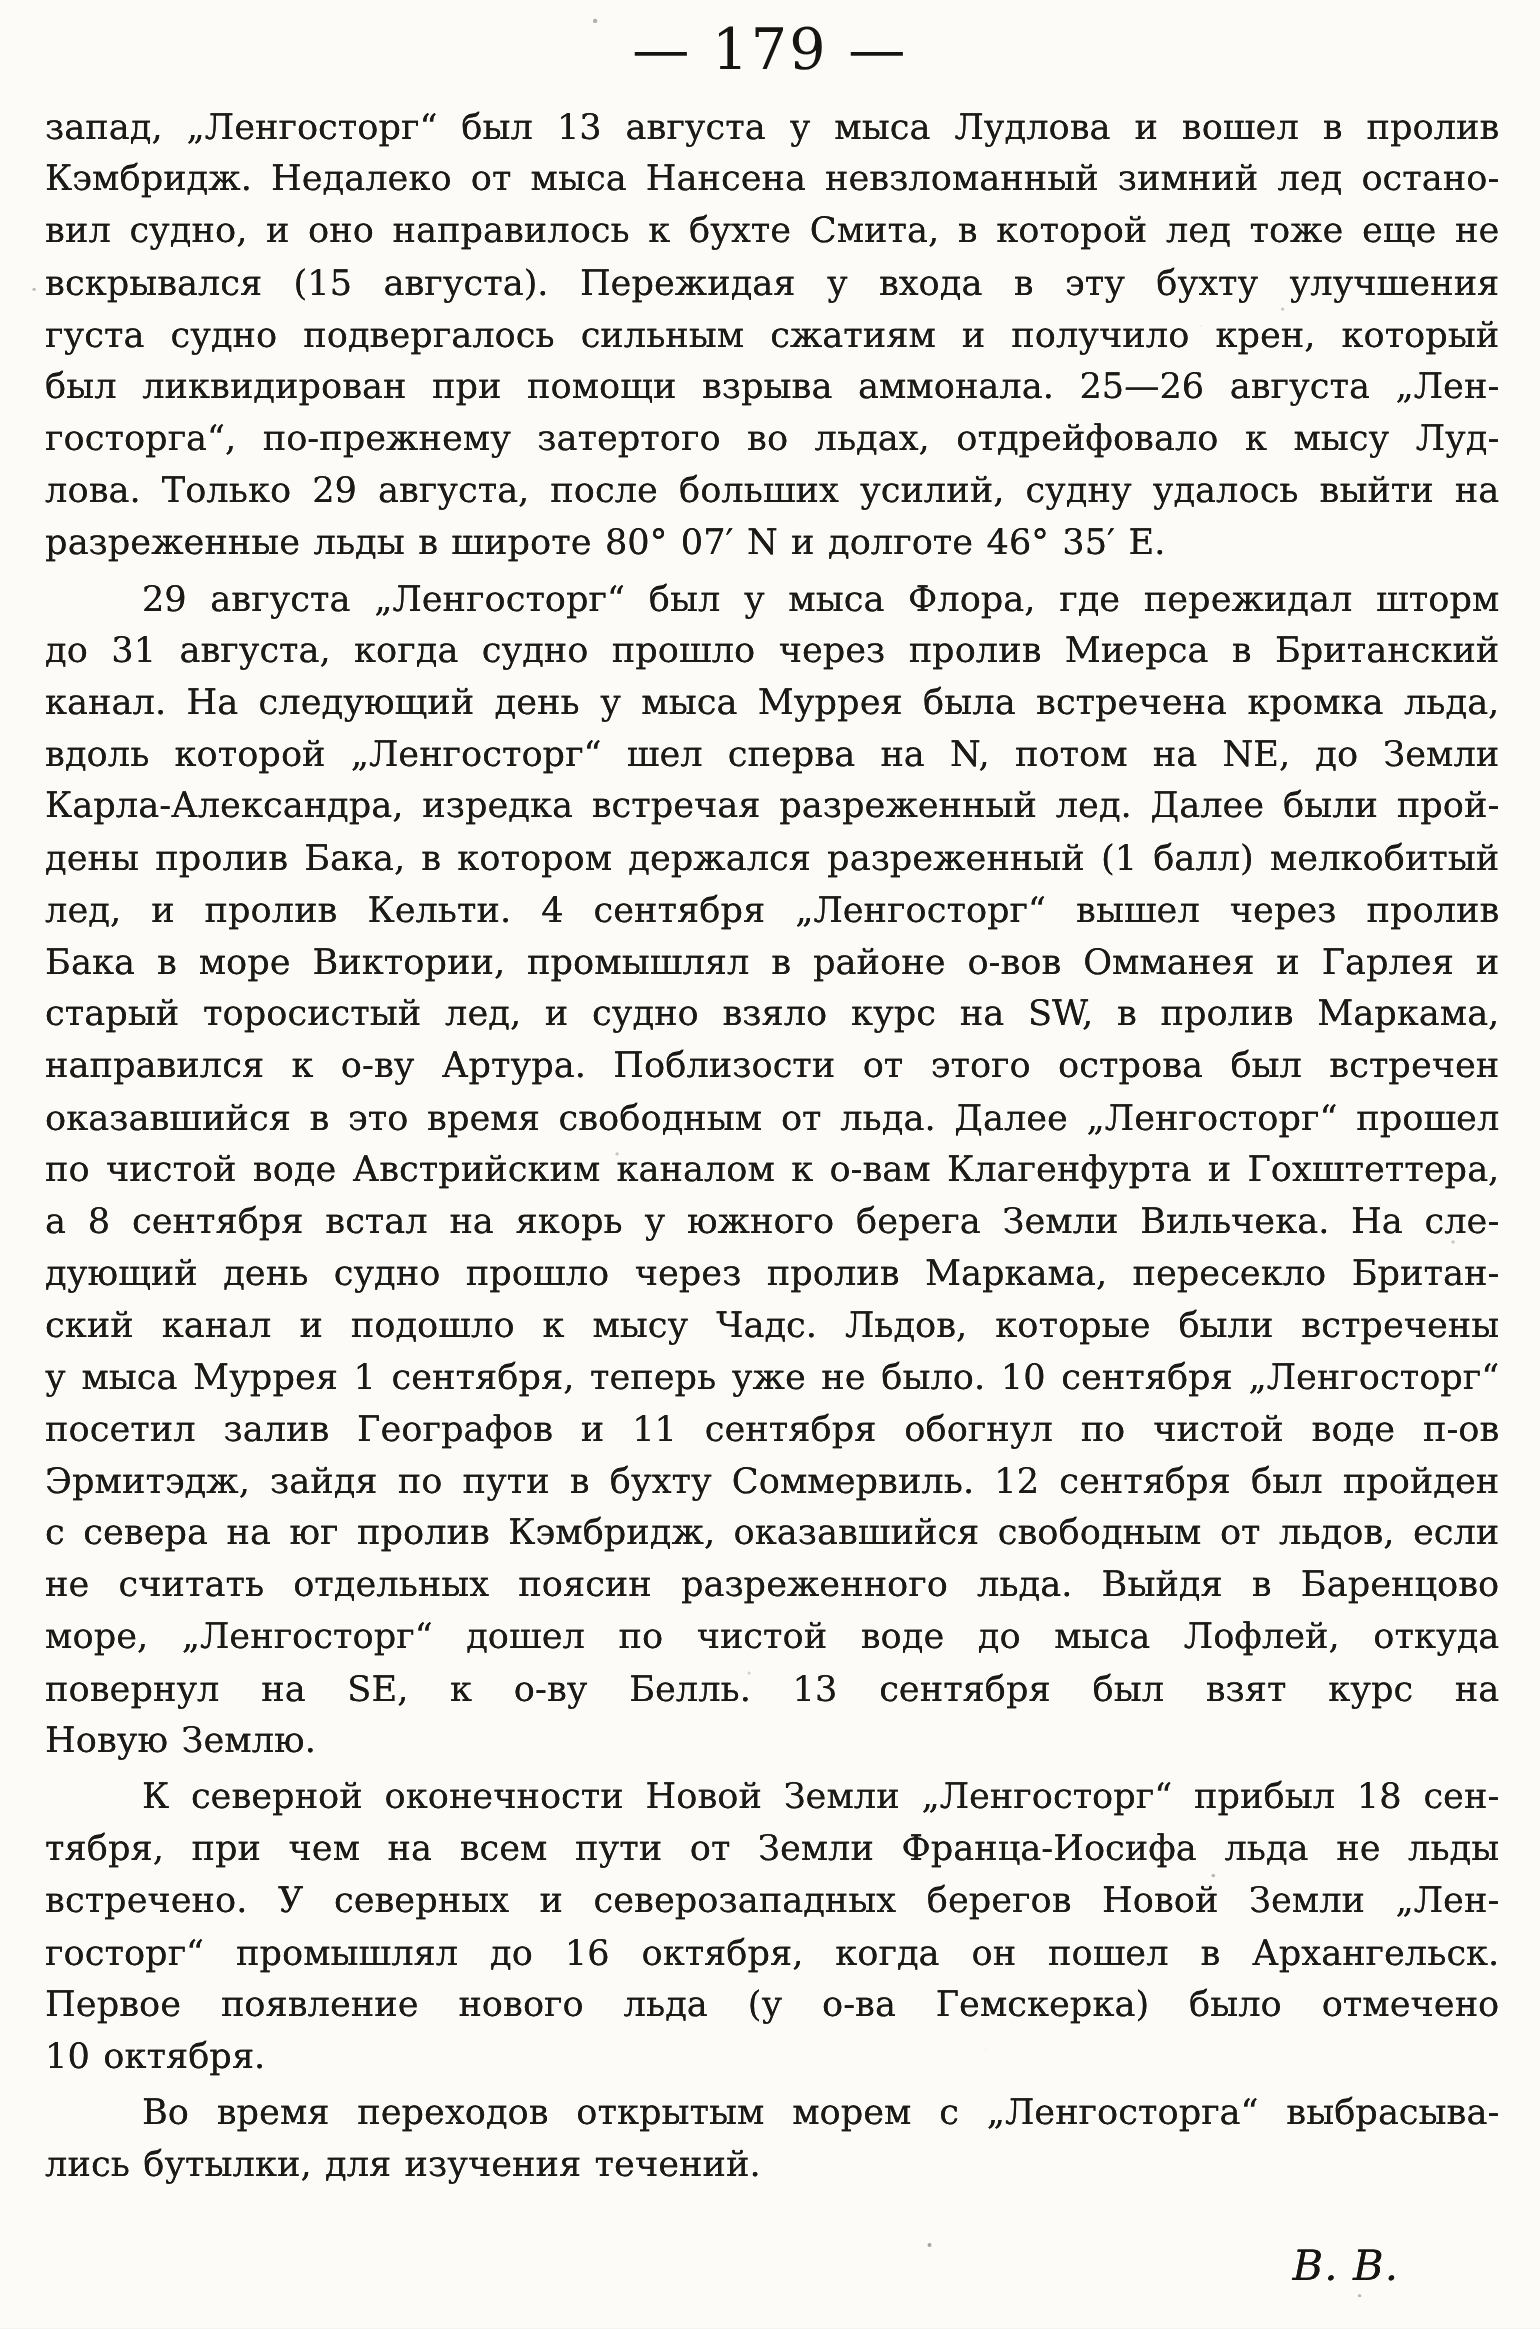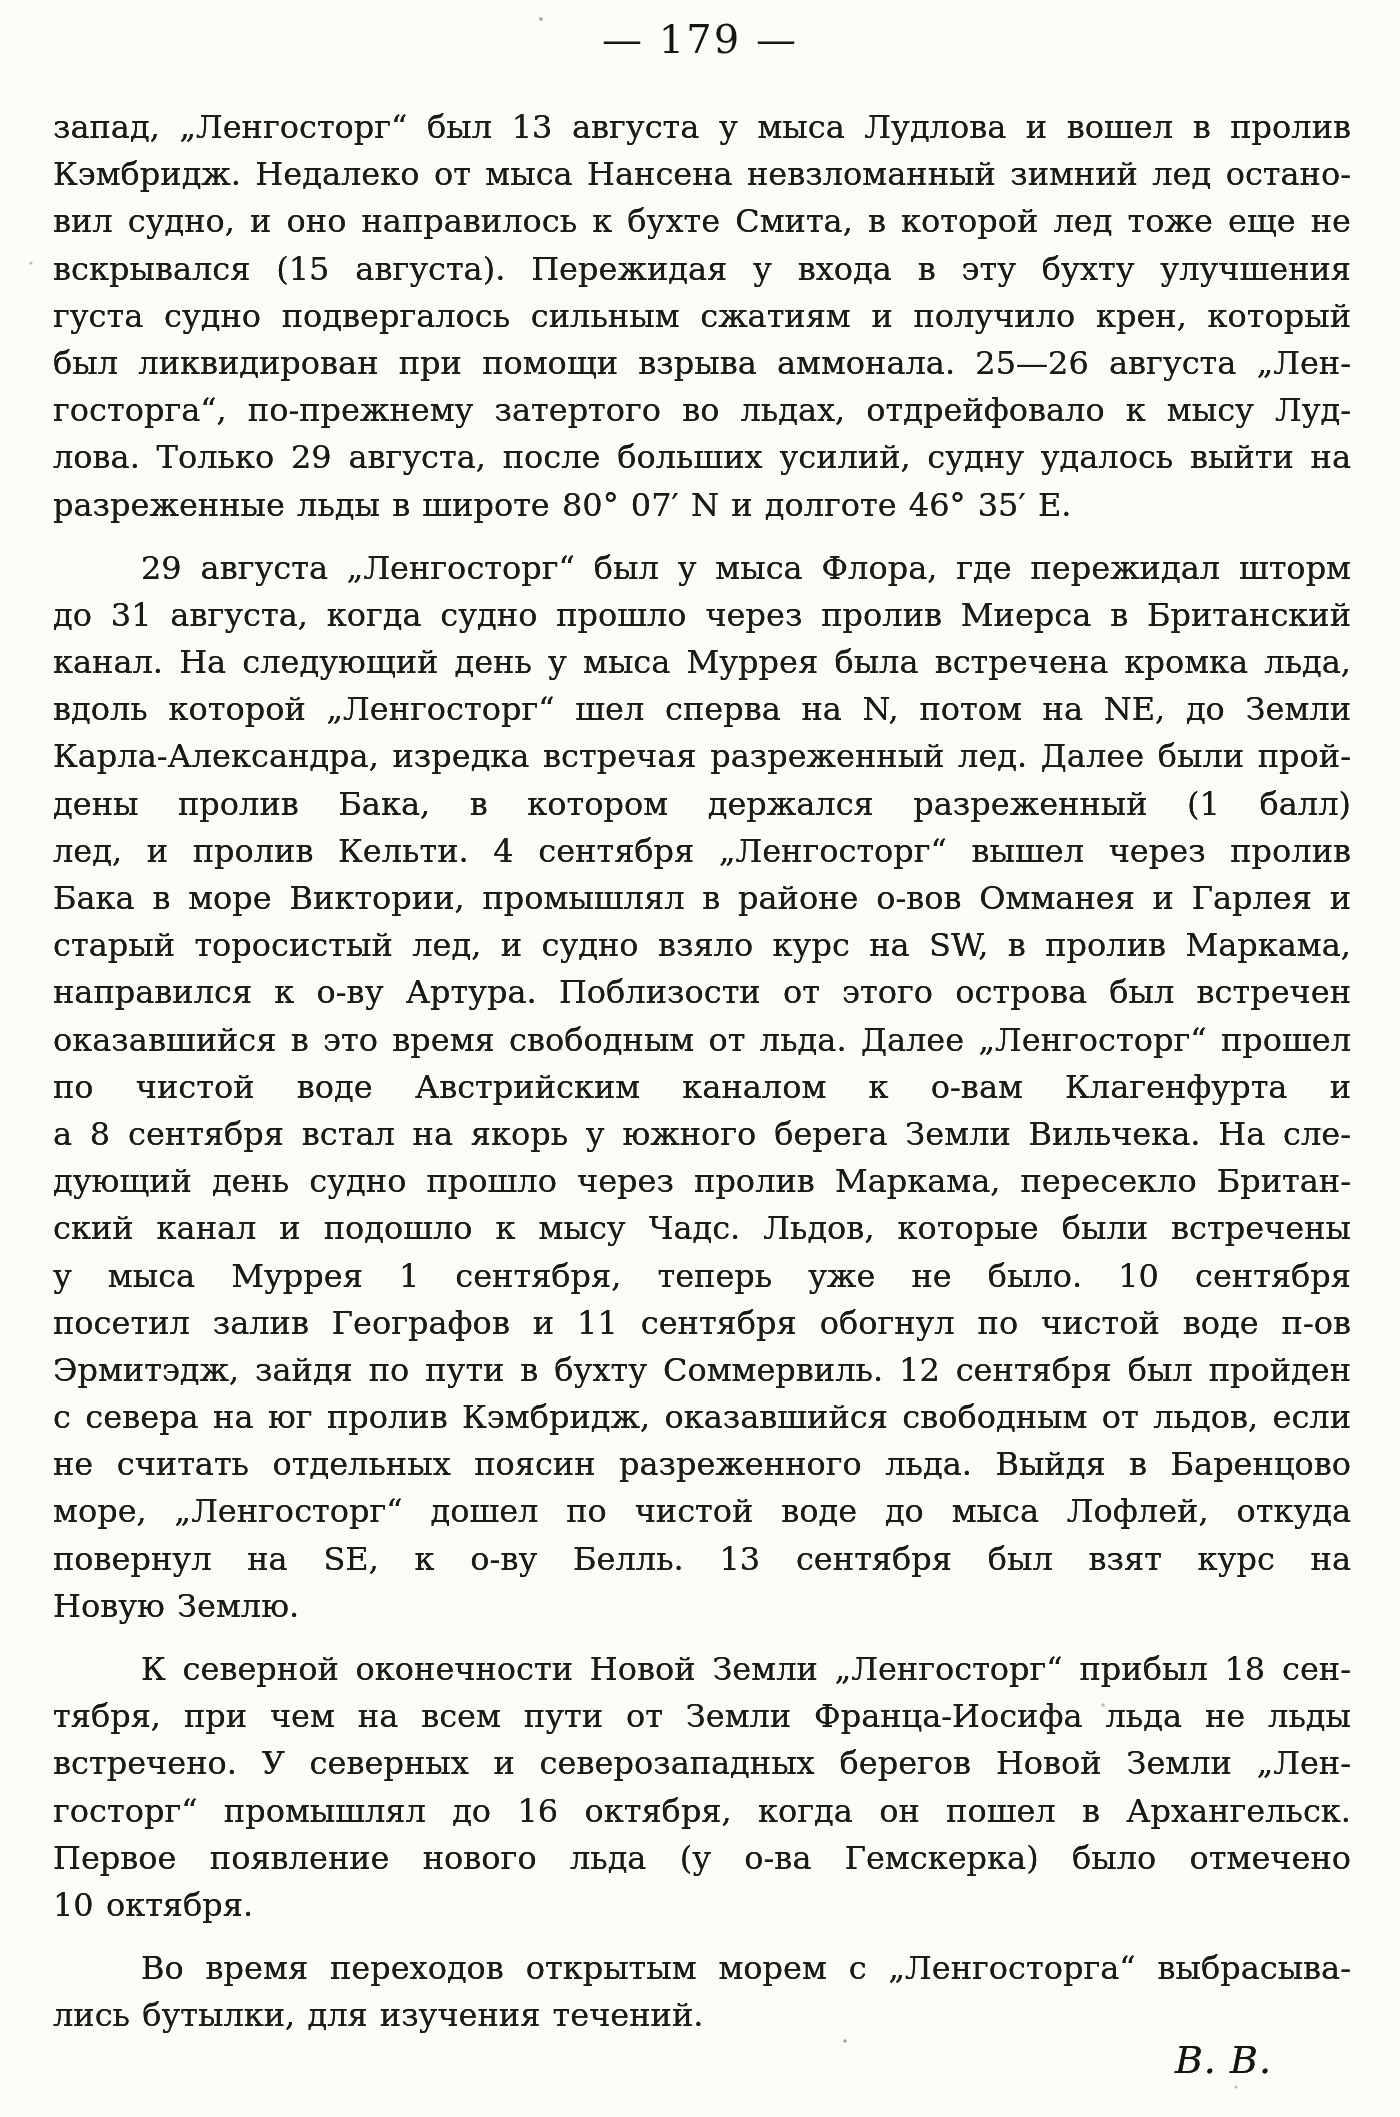--- a/index.html
+++ b/index.html
@@ -39,35 +39,35 @@
       1102px 1704px 0 0.7px rgba(40,38,35,0.3),
       1235px 2086px 0 0.5px rgba(40,38,35,0.3),
       680px 1520px 0 0.4px rgba(40,38,35,0.2);
   }
   .page-number {
     position: absolute;
     top: 16px;
     left: 0;
     width: 100%;
     text-align: center;
-    font-size: 40px;
+    font-size: 52px;
     letter-spacing: 2px;
     color: #171512;
   }
   .text-block {
     position: absolute;
     top: 88px;
     left: 37px;
     right: 33px;
     font-size: 32px;
     line-height: 47.2px;
     text-shadow: 0 0 0.5px rgba(20,18,15,0.9);
     word-spacing: 2px;
   }
-  .paragraph { margin: 16px; }
+  .paragraph { margin: 4px; }
   .line {
     text-align: justify;
     text-align-last: justify;
     white-space: normal;
     overflow: hidden;
     height: 47.2px;
   }
   .line.last {
     text-align: center;
     text-align-last: left;

